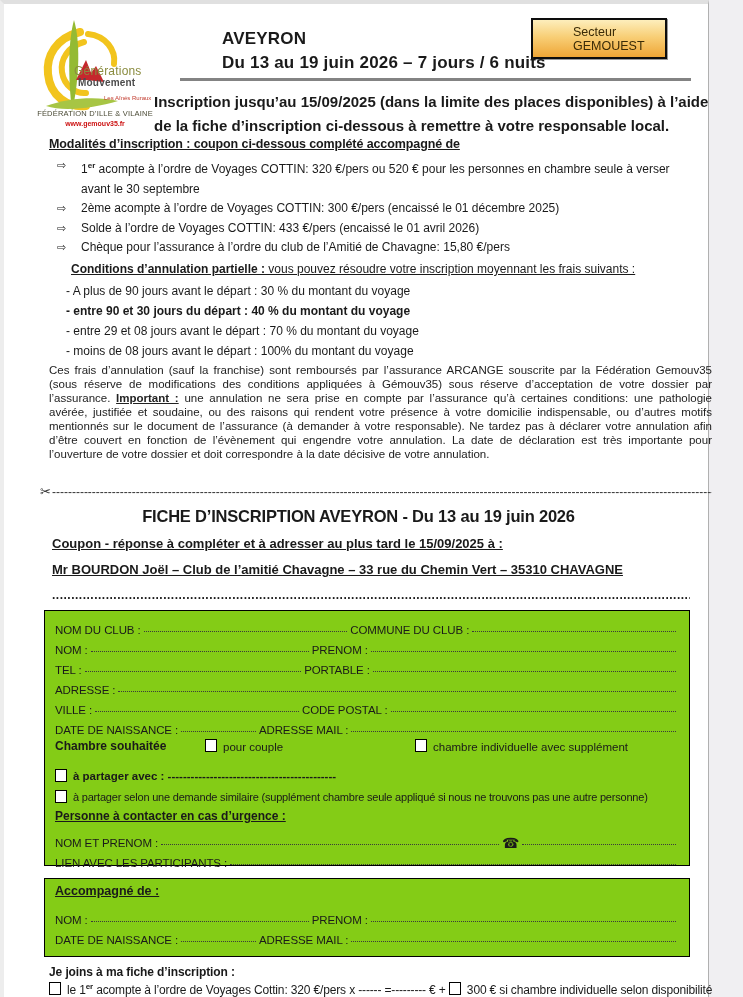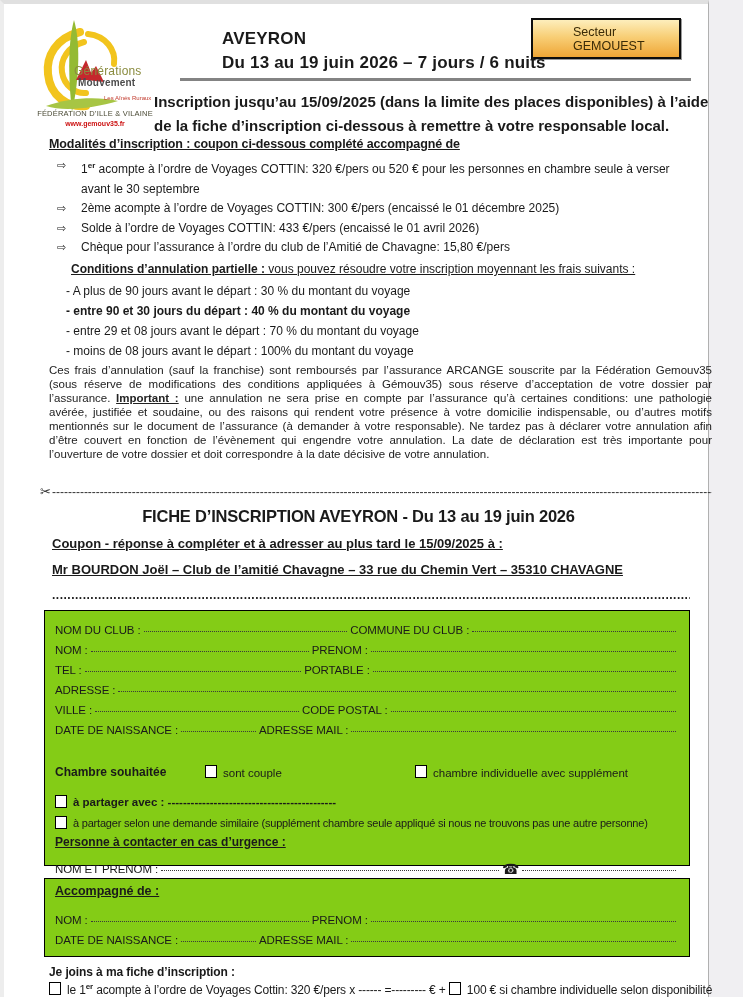--- a/index.html
+++ b/index.html
@@ -18,21 +18,21 @@
   }
   
   .logo { position:absolute; left:12px; top:10px; width:158px; height:120px; }
   .logo svg { position:absolute; left:18px; top:4px; }
   .logo-brand1 { position:absolute; left:58px; top:50px; font-size:12px; color:#8a8c3f; letter-spacing:0.2px; }
   .logo-brand2 { position:absolute; left:62px; top:63px; font-size:10px; color:#4c4c4c; font-weight:bold; letter-spacing:0.2px; }
   .logo-tagline { position:absolute; left:88px; top:81px; font-size:6px; color:#c23b2e; }
   .logo-federation { position:absolute; left:0px; top:95px; width:158px; text-align:center; font-size:7.5px; color:#4a4a35; letter-spacing:0.2px; }
   .logo-site { position:absolute; left:0px; top:106px; width:158px; text-align:center; font-size:7px; color:#cc1111; font-weight:bold; }
   .badge {
-    position:absolute; left:527px; top:14px; width:150px; height:41px; box-sizing:border-box;
+    position:absolute; left:527px; top:14px; width:136px; height:41px; box-sizing:border-box;
     border:2.5px solid #0d0d0d;
     background:linear-gradient(to bottom,#fdeebc 0%,#f8cf77 45%,#efa636 100%);
     display:flex; align-items:center; justify-content:center;
     font-size:12.5px; color:#3a2b07;
     box-shadow:1px 1px 0 #9a9a9a;
     padding-left:40px;
   }
   .title { position:absolute; left:218px; top:25px; font-size:17px; font-weight:bold; letter-spacing:0.2px; }
   .subtitle { position:absolute; left:218px; top:49px; font-size:17px; font-weight:bold; letter-spacing:0.2px; }
   .title-rule { position:absolute; left:176px; top:74px; width:511px; height:3px; background:#838383; }
@@ -66,21 +66,21 @@
   .box2 { top:874px; height:79px; }
   .frow { display:flex; align-items:flex-end; height:20px; }
   .lb { white-space:nowrap; letter-spacing:-0.1px; }
   .dt { flex:1 1 auto; border-bottom:1.5px dotted #3a3a3a; margin:0 3px 4px 3px; height:1px; }
   .dt.f14 { flex-grow:1.4; }
   .dt.f04 { flex-grow:0.38; }
   .dt.f165 { flex-grow:1.65; }
   .dt.f22 { flex-grow:2.2; }
   .dt.f10 { flex-grow:1.0; }
   .bold { font-weight:bold; }
-  .chambre-row { display:flex; margin-top:26px; height:19px; align-items:center; }
+  .chambre-row { display:flex; margin-top:0; height:19px; align-items:center; }
   .chambre-label { flex:0 0 150px; font-weight:bold; font-size:12px; }
   .opt1 { flex:0 0 210px; }
   .cb { display:inline-block; width:10px; height:11px; border:1.3px solid #000; margin-right:6px; vertical-align:-1px; background:#fff; }
   .p-line { margin-top:11px; height:19px; display:flex; align-items:center; }
   .p-line2 { margin-top:2px; height:19px; display:flex; align-items:center; font-size:11px; letter-spacing:-0.2px; }
   .urgence-heading { margin-top:3px; height:20px; font-weight:bold; font-size:12px; text-decoration:underline; }
   .phone { font-size:14px; line-height:10px; margin-bottom:1px; }
   .b2-heading { font-weight:bold; font-size:12.5px; text-decoration:underline; height:22px; }
   
   .footer { position:absolute; left:45px; top:961px; width:650px; font-size:12px; }
@@ -195,21 +195,21 @@
     </div>
     <div class="frow">
       <span class="lb">DATE DE NAISSANCE :</span>
         <span class="dt f04"></span>
       <span class="lb">ADRESSE MAIL :</span>
         <span class="dt f165"></span>
     </div>
 
     <div class="chambre-row">
       <span class="chambre-label">Chambre souhaitée</span>
-      <span class="opt1"><span class="cb"></span><span>sont couple</span></span>
+      <span class="opt1"><span class="cb"></span><span>pour couple</span></span>
       <span><span class="cb"></span><span>chambre individuelle avec supplément</span></span>
     </div>
 
     <div class="p-line bold">
       <span class="cb"></span>
         <span>à partager avec : --------------------------------------------</span>
     </div>
     <div class="p-line2">
       <span class="cb"></span>
         <span>à partager selon une demande similaire (supplément chambre seule appliqué si nous ne trouvons pas une autre personne)</span>
@@ -240,17 +240,17 @@
       <span class="lb">DATE DE NAISSANCE :</span>
         <span class="dt f04"></span>
       <span class="lb">ADRESSE MAIL :</span>
         <span class="dt f165"></span>
     </div>
   </div>
 
   <div class="footer">
     <div class="f-heading">Je joins à ma fiche d’inscription :</div>
     <div class="f-line">
-      <span class="cb"></span><span>le 1</span><sup>er</sup><span> acompte à l’ordre de Voyages Cottin: 320 €/pers x ------ =--------- € + </span><span class="cb"></span><span>100 € si chambre individuelle selon disponibilité</span>
+      <span class="cb"></span><span>le 1</span><sup>er</sup><span> acompte à l’ordre de Voyages Cottin: 320 €/pers x ------ =--------- € + </span><span class="cb"></span><span>300 € si chambre individuelle selon disponibilité</span>
     </div>
   </div>
 
 </div>
 
 </body></html>

